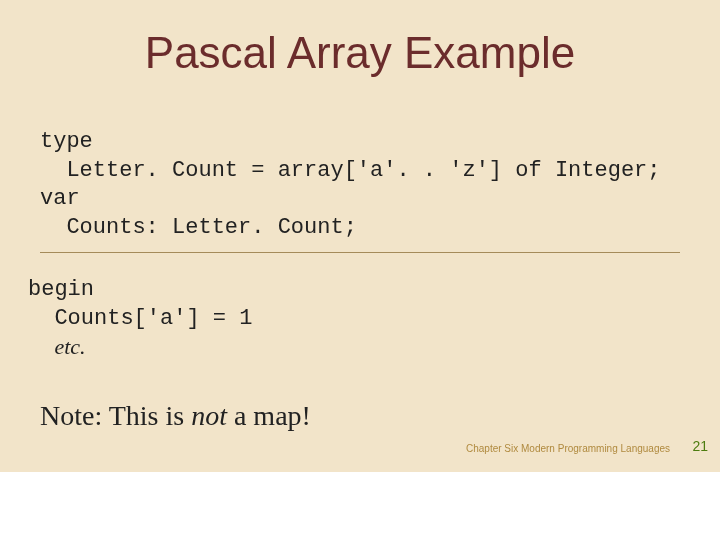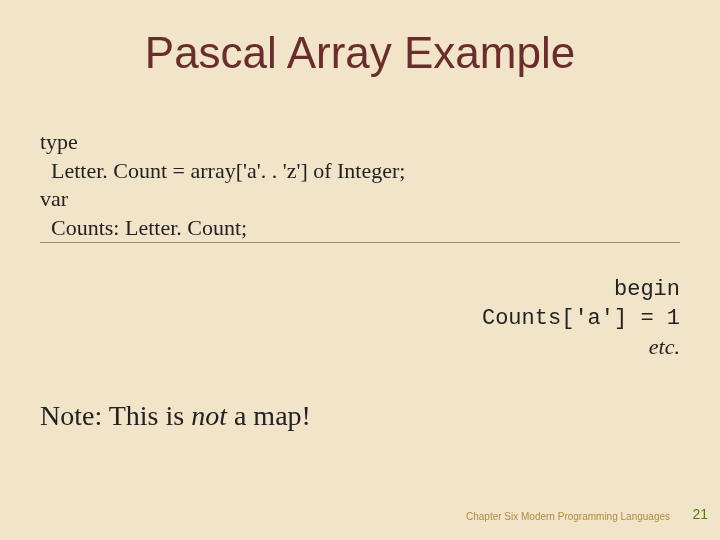--- a/index.html
+++ b/index.html
@@ -4,60 +4,59 @@
 <style>
   html, body {
     margin: 0;
     padding: 0;
     width: 720px;
     height: 540px;
     overflow: hidden;
   }
   .slide {
     width: 720px;
-    height: 540px;
+    height: 472px;
     background: #f2e4c9;
     position: relative;
     box-sizing: border-box;
   }
   .title {
     position: absolute;
     top: 28px;
     left: 0;
     width: 100%;
     text-align: center;
     font-family: Arial, Helvetica, sans-serif;
     font-size: 44px;
     color: #6b2c2c;
     font-weight: 400;
   }
   .code-block1 {
     position: absolute;
     top: 128px;
     left: 40px;
     right: 40px;
-    font-family: Liberation Serif, serif;
+    font-family: Liberation Mono, monospace;
     font-size: 22px;
     color: #222;
     line-height: 1.3;
     white-space: pre;
     border-bottom: 1px solid #a58b5a;
-    padding-bottom: 0;
+    padding-bottom: 10px;
   }
   .code-block2 {
     position: absolute;
     top: 276px;
     left: 28px;
     right: 40px;
     font-family: "Courier New", Courier, monospace;
     font-size: 22px;
     color: #222;
     line-height: 1.3;
     white-space: pre;
-    text-align: right;
   }
   .etc {
     font-family: "Times New Roman", Times, serif;
     font-style: italic;
     font-size: 22px;
   }
   .note {
     position: absolute;
     top: 400px;
     left: 40px;

